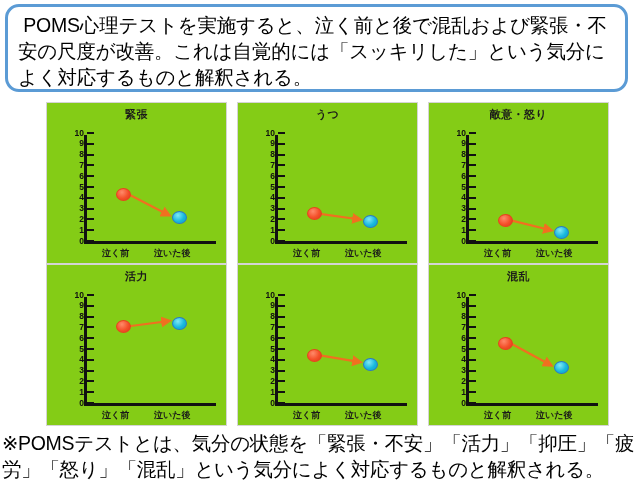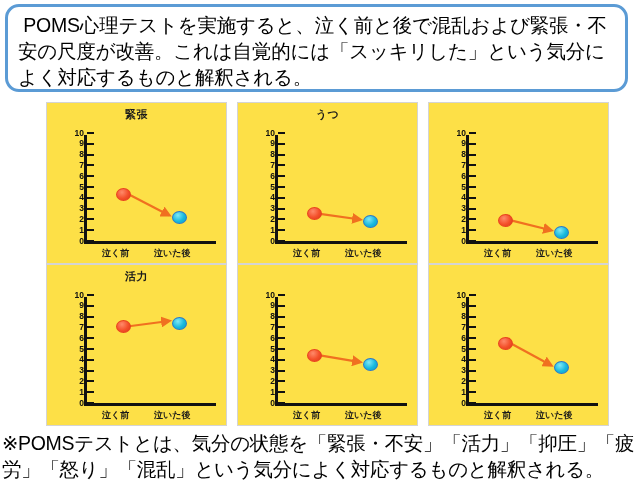--- a/index.html
+++ b/index.html
@@ -51,21 +51,21 @@
     height: 162px;
   }
   .chart-row + .chart-row { }
 
   .chart-panel {
     position: relative;
     width: 181px;
     height: 162px;
     box-sizing: border-box;
     border: 1px solid #d4d4d4;
-    background: #fde047;
+    background: #84cc16;
   }
   .chart-title {
     position: absolute;
     top: 4px;
     left: 0;
     width: 100%;
     text-align: center;
     font-size: 11px;
     font-weight: bold;
     color: #1a1a1a;
@@ -240,20 +240,21 @@
                 <path d="M0,0 L5,2.5 L0,5 z" fill="#F07020"></path>
               </marker>
             </defs>
             <line x1="73" y1="78.92" x2="113" y2="84.48" stroke="#F07020" stroke-width="2.2" marker-end="url(#ah1)"></line>
           </svg>
           <div class="marker pre" style="left: 59.5px; top: 72.42px;"></div>
           <div class="marker post" style="left: 115.5px; top: 79.98px;"></div>
         </div>
       </div>
     <div class="chart-panel">
+        <div class="chart-title">敵意・怒り</div>
         <div class="plot">
           <div class="y-axis"></div>
           <div class="x-axis"></div>
           <div class="tick" style="top: -3px;"></div>
           <div class="ytick-label" style="top: -6.5px;">10</div>
           <div class="tick" style="top: 7.8px;"></div>
           <div class="ytick-label" style="top: 4.3px;">9</div>
           <div class="tick" style="top: 18.6px;"></div>
           <div class="ytick-label" style="top: 15.1px;">8</div>
           <div class="tick" style="top: 29.4px;"></div>
@@ -363,20 +364,21 @@
                 <path d="M0,0 L5,2.5 L0,5 z" fill="#F07020"></path>
               </marker>
             </defs>
             <line x1="73" y1="58.4" x2="113" y2="65.03999999999999" stroke="#F07020" stroke-width="2.2" marker-end="url(#ah4)"></line>
           </svg>
           <div class="marker pre" style="left: 59.5px; top: 51.9px;"></div>
           <div class="marker post" style="left: 115.5px; top: 60.54px;"></div>
         </div>
       </div>
     <div class="chart-panel">
+        <div class="chart-title">混乱</div>
         <div class="plot">
           <div class="y-axis"></div>
           <div class="x-axis"></div>
           <div class="tick" style="top: -3px;"></div>
           <div class="ytick-label" style="top: -6.5px;">10</div>
           <div class="tick" style="top: 7.8px;"></div>
           <div class="ytick-label" style="top: 4.3px;">9</div>
           <div class="tick" style="top: 18.6px;"></div>
           <div class="ytick-label" style="top: 15.1px;">8</div>
           <div class="tick" style="top: 29.4px;"></div>

